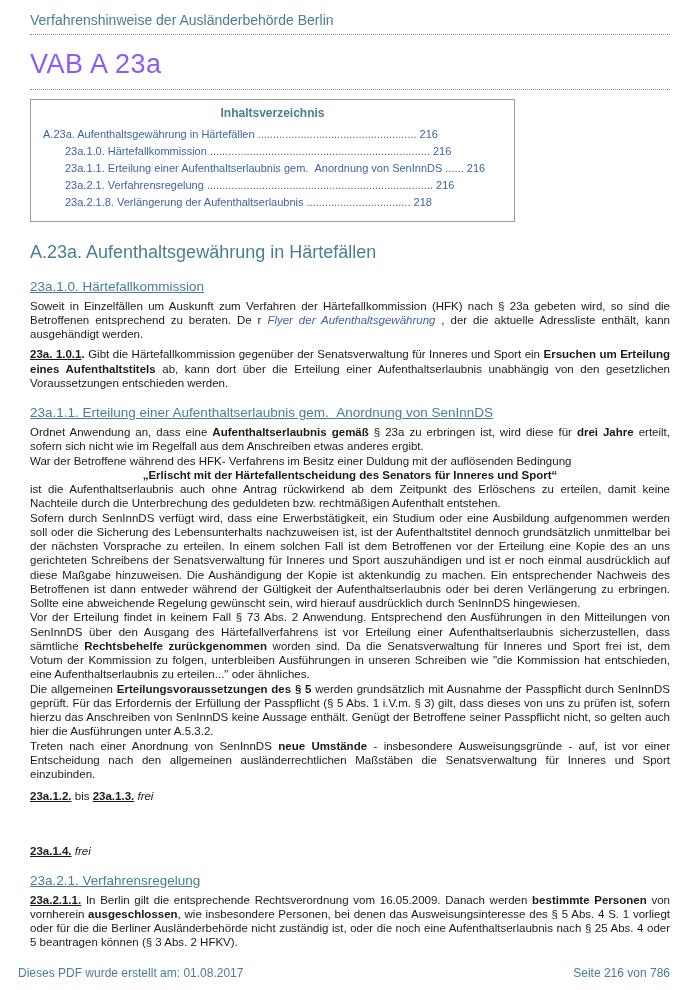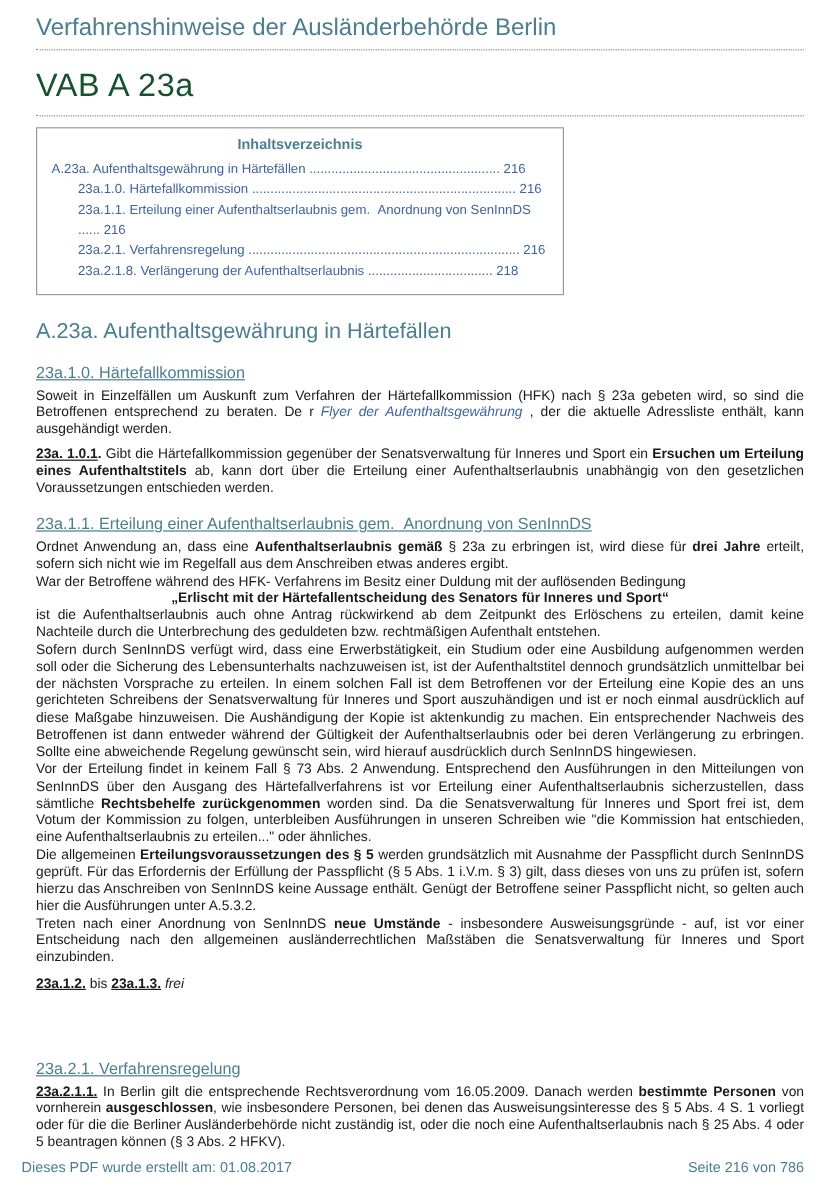--- a/index.html
+++ b/index.html
@@ -4,30 +4,30 @@
 <style>
   * { margin:0; padding:0; box-sizing:border-box; }
   html,body { background:#ffffff; }
   body {
     width:700px; height:990px; position:relative; overflow:hidden;
     font-family:"Liberation Sans", sans-serif; color:#1a1a1a;
   }
   .page { padding:12px 30px 0 30px; }
 
   .site-header {
-    color:var(--teal); font-size:20px; padding-bottom:6px;
+    color:var(--teal); font-size:14px; padding-bottom:6px;
     border-bottom:1px dotted #8a8a8a;
   }
   .doc-title {
-    font-size:27px; color:#14532d; letter-spacing:0.5px;
+    font-size:27px; color:#8b5cf6; letter-spacing:0.5px;
     padding:14px 0 9px 0; border-bottom:1px dotted #8a8a8a;
   }
 
   .toc-box {
-    width:440px; border:1px solid #9b9b9b; margin-top:9px;
+    width:485px; border:1px solid #9b9b9b; margin-top:9px;
     padding:6px 12px 10px 12px;
   }
   .toc-title { text-align:center; color:var(--teal); font-weight:bold; font-size:12px; margin-bottom:6px; }
   .toc-entry { color:var(--blue); font-size:11px; line-height:1.55; cursor:pointer; }
   .toc-entry.lvl2 { padding-left:22px; }
 
   .doc-body { margin-top:4px; }
   .blk { font-size:11.5px; line-height:1.24; }
   .blk.h1 { color:var(--teal); font-size:18px; line-height:1.2; margin-top:20px; }
   .blk.meta { margin-top:13px; }
@@ -79,20 +79,21 @@
       <div class="blk p"><span>Ordnet Anwendung an, dass eine </span><span class="b">Aufenthaltserlaubnis gemäß</span><span> § 23a zu erbringen ist, wird diese für </span><span class="b">drei Jahre</span><span> erteilt, sofern sich nicht wie im Regelfall aus dem Anschreiben etwas anderes ergibt.</span></div>
       <div class="blk p"><span>War der Betroffene während des HFK- Verfahrens im Besitz einer Duldung mit der auflösenden Bedingung</span></div>
       <div class="blk center"><span class="b">„Erlischt mit der Härtefallentscheidung des Senators für Inneres und Sport“</span></div>
       <div class="blk p"><span>ist die Aufenthaltserlaubnis auch ohne Antrag rückwirkend ab dem Zeitpunkt des Erlöschens zu erteilen, damit keine Nachteile durch die Unterbrechung des geduldeten bzw. rechtmäßigen Aufenthalt entstehen.</span></div>
       <div class="blk p"><span>Sofern durch SenInnDS verfügt wird, dass eine Erwerbstätigkeit, ein Studium oder eine Ausbildung aufgenommen werden soll oder die Sicherung des Lebensunterhalts nachzuweisen ist, ist der Aufenthaltstitel dennoch grundsätzlich unmittelbar bei der nächsten Vorsprache zu erteilen. In einem solchen Fall ist dem Betroffenen vor der Erteilung eine Kopie des an uns gerichteten Schreibens der Senatsverwaltung für Inneres und Sport auszuhändigen und ist er noch einmal ausdrücklich auf diese Maßgabe hinzuweisen. Die Aushändigung der Kopie ist aktenkundig zu machen. Ein entsprechender Nachweis des Betroffenen ist dann entweder während der Gültigkeit der Aufenthaltserlaubnis oder bei deren Verlängerung zu erbringen. Sollte eine abweichende Regelung gewünscht sein, wird hierauf ausdrücklich durch SenInnDS hingewiesen.</span></div>
       <div class="blk p"><span>Vor der Erteilung findet in keinem Fall § 73 Abs. 2 Anwendung. Entsprechend den Ausführungen in den Mitteilungen von SenInnDS über den Ausgang des Härtefallverfahrens ist vor Erteilung einer Aufenthaltserlaubnis sicherzustellen, dass sämtliche </span><span class="b">Rechtsbehelfe zurückgenommen</span><span> worden sind. Da die Senatsverwaltung für Inneres und Sport frei ist, dem Votum der Kommission zu folgen, unterbleiben Ausführungen in unseren Schreiben wie "die Kommission hat entschieden, eine Aufenthaltserlaubnis zu erteilen..." oder ähnliches.</span></div>
       <div class="blk p"><span>Die allgemeinen </span><span class="b">Erteilungsvoraussetzungen des § 5</span><span> werden grundsätzlich mit Ausnahme der Passpflicht durch SenInnDS geprüft. Für das Erfordernis der Erfüllung der Passpflicht (§ 5 Abs. 1 i.V.m. § 3) gilt, dass dieses von uns zu prüfen ist, sofern hierzu das Anschreiben von SenInnDS keine Aussage enthält. Genügt der Betroffene seiner Passpflicht nicht, so gelten auch hier die Ausführungen unter A.5.3.2.</span></div>
       <div class="blk p"><span>Treten nach einer Anordnung von SenInnDS </span><span class="b">neue Umstände</span><span> - insbesondere Ausweisungsgründe - auf, ist vor einer Entscheidung nach den allgemeinen ausländerrechtlichen Maßstäben die Senatsverwaltung für Inneres und Sport einzubinden.</span></div>
       <div class="blk p" style="margin-top: 8px;"><span class="b u">23a.1.2.</span><span> bis </span><span class="b u">23a.1.3.</span><span> </span><span class="i">frei</span></div>
       <div class="spacer" style="height: 40px;"></div>
+      <div class="blk p"><span class="b u">23a.1.4.</span><span> </span><span class="i">frei</span></div>
       <div class="blk h2"><span>23a.2.1. Verfahrensregelung</span></div>
       <div class="blk p"><span class="b u">23a.2.1.1.</span><span> In Berlin gilt die entsprechende Rechtsverordnung vom 16.05.2009. Danach werden </span><span class="b">bestimmte Personen</span><span> von vornherein </span><span class="b">ausgeschlossen</span><span>, wie insbesondere Personen, bei denen das Ausweisungsinteresse des § 5 Abs. 4 S. 1 vorliegt oder für die die Berliner Ausländerbehörde nicht zuständig ist, oder die noch eine Aufenthaltserlaubnis nach § 25 Abs. 4 oder 5 beantragen können (§ 3 Abs. 2 HFKV).</span></div>
     </div>
 
   <div class="footer">
     <span>Dieses PDF wurde erstellt am: 01.08.2017</span>
     <span>Seite 216 von 786</span>
   </div>
 
 </div>

